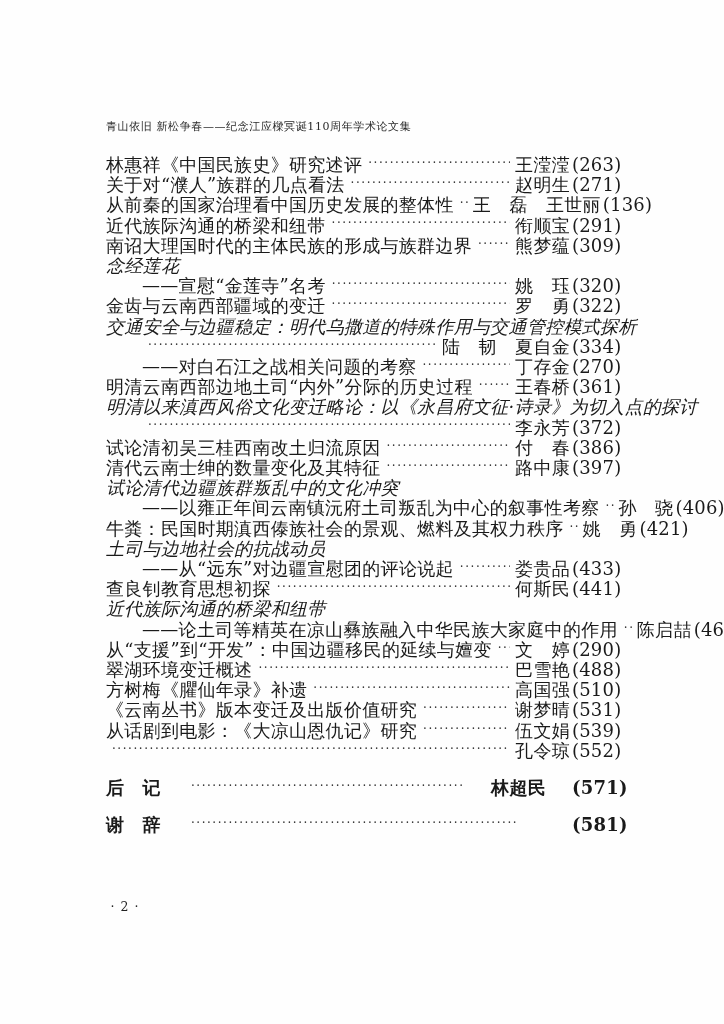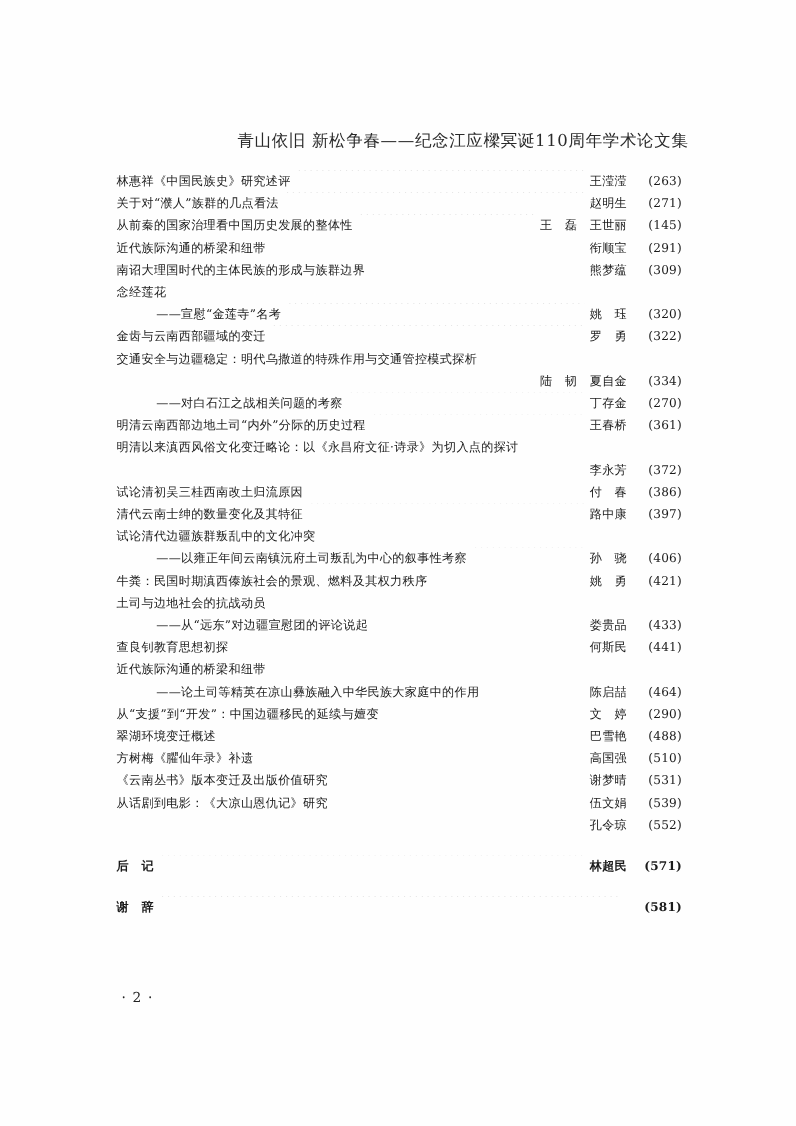--- a/index.html
+++ b/index.html
@@ -21,61 +21,61 @@
     inset: 0;
     background: #fefefe;
   }
 
   
   .running-head {
     position: absolute;
     left: 106px;
     top: 119px;
     width: 520px;
-    font-size: 15px;
+    font-size: 11px;
     letter-spacing: 0.6px;
     color: #2a2a2a;
     white-space: nowrap;
-    text-align: right;
   }
 
   
   .toc {
     position: absolute;
     left: 106px;
     top: 155px;
     width: 514px;
   }
 
   .toc-entry {
     margin-bottom: 0px;
   }
 
   
   .toc-line {
     display: flex;
-    align-items: flex-start;
+    align-items: flex-end;
     width: 100%;
-    font-size: 11px;
+    font-size: 18px;
     line-height: 20.2px;
     white-space: nowrap;
   }
 
   .toc-title {
     flex: 0 0 auto;
     letter-spacing: 0.3px;
   }
 
   .toc-sub {
     padding-left: 36px;
   }
 
   
   .toc-line.title-only .toc-title {
     flex: 0 0 auto;
+    font-style: italic;
   }
 
   .leaders {
     flex: 1 1 auto;
     overflow: hidden;
     position: relative;
     height: 1em;
     margin: 0 5px 0 6px;
     min-width: 8px;
   }
@@ -100,20 +100,21 @@
   .toc-page {
     flex: 0 0 auto;
     width: 48px;
     text-align: right;
     letter-spacing: 0.2px;
   }
 
   
   .toc-line.bold {
     font-weight: bold;
+    gap: 24px;
   }
   .toc-line.bold .leaders::after {
     font-weight: normal;
   }
   .spacer-md { height: 17px; }
 
   
   .folio {
     position: absolute;
     left: 0;
@@ -150,21 +151,21 @@
         <span class="toc-author">赵明生</span>
         <span class="toc-page">(271)</span>
       </div>
     </div>
 
     <div class="toc-entry">
       <div class="toc-line">
         <span class="toc-title">从前秦的国家治理看中国历史发展的整体性</span>
         <span class="leaders"></span>
         <span class="toc-author">王　磊　王世丽</span>
-        <span class="toc-page">(145)</span>
+        <span class="toc-page">(136)</span>
       </div>
     </div>
 
     <div class="toc-entry">
       <div class="toc-line">
         <span class="toc-title">近代族际沟通的桥梁和纽带</span>
         <span class="leaders"></span>
         <span class="toc-author">衔顺宝</span>
         <span class="toc-page">(291)</span>
       </div>

